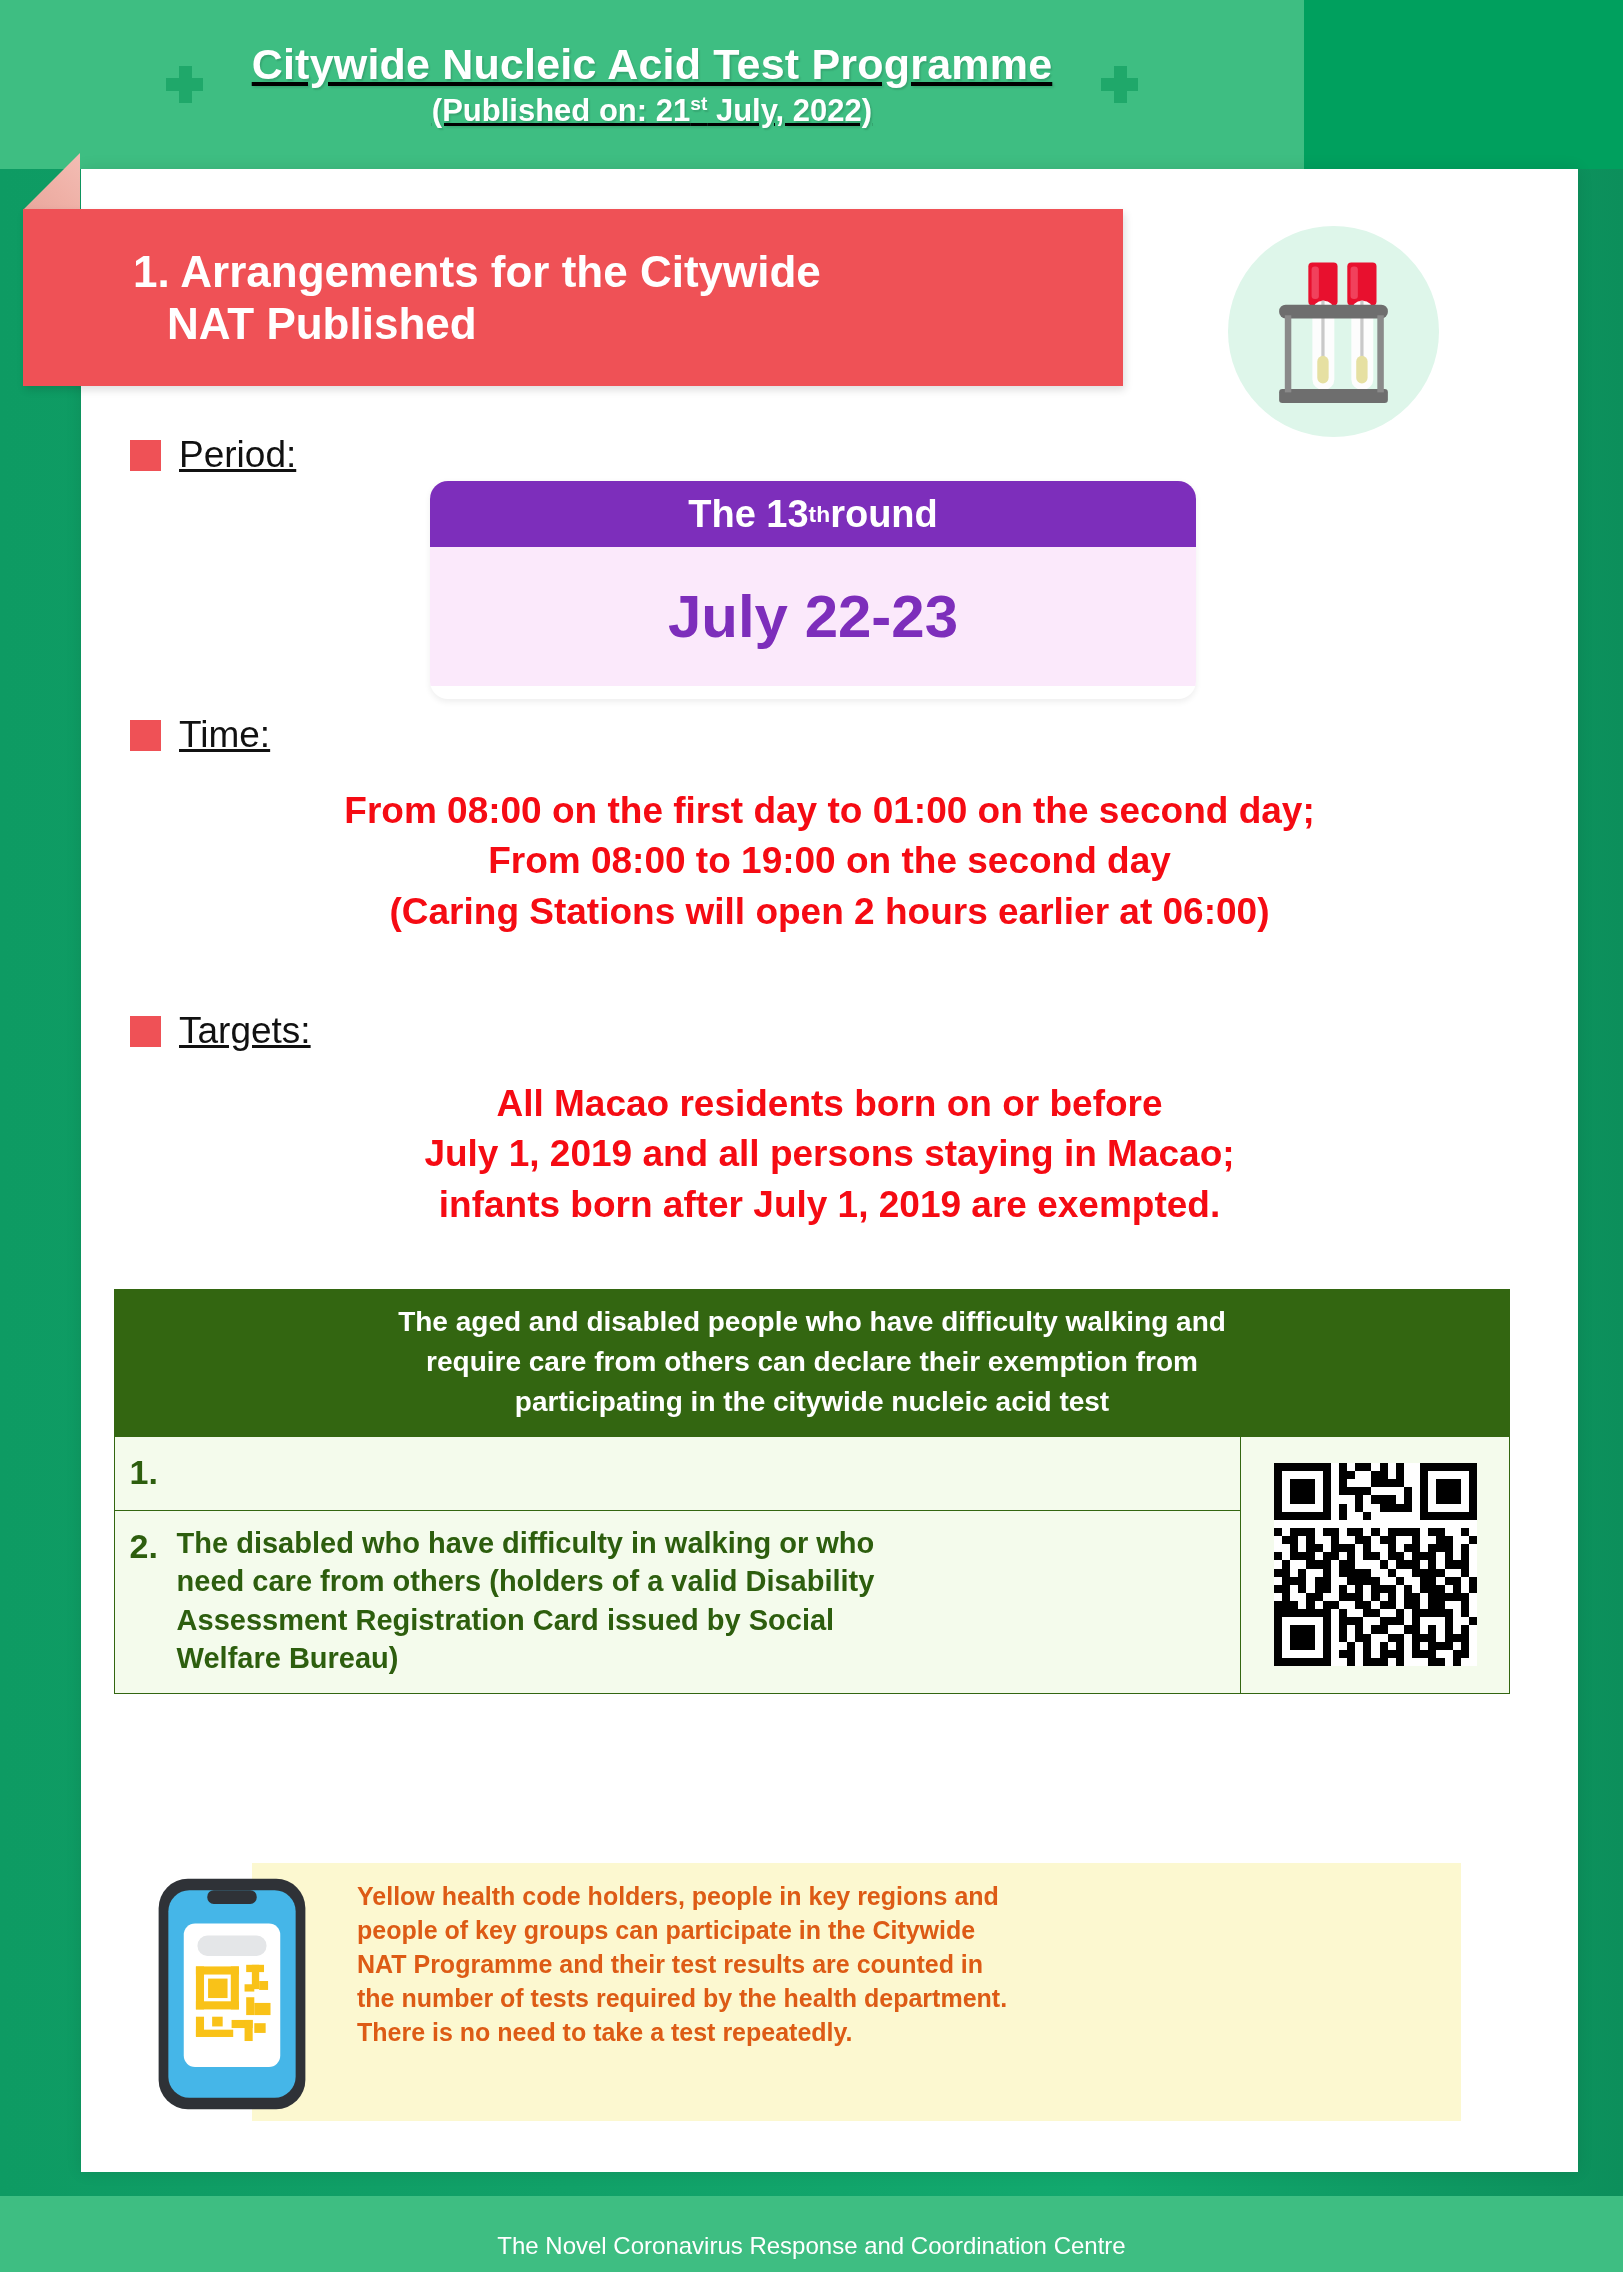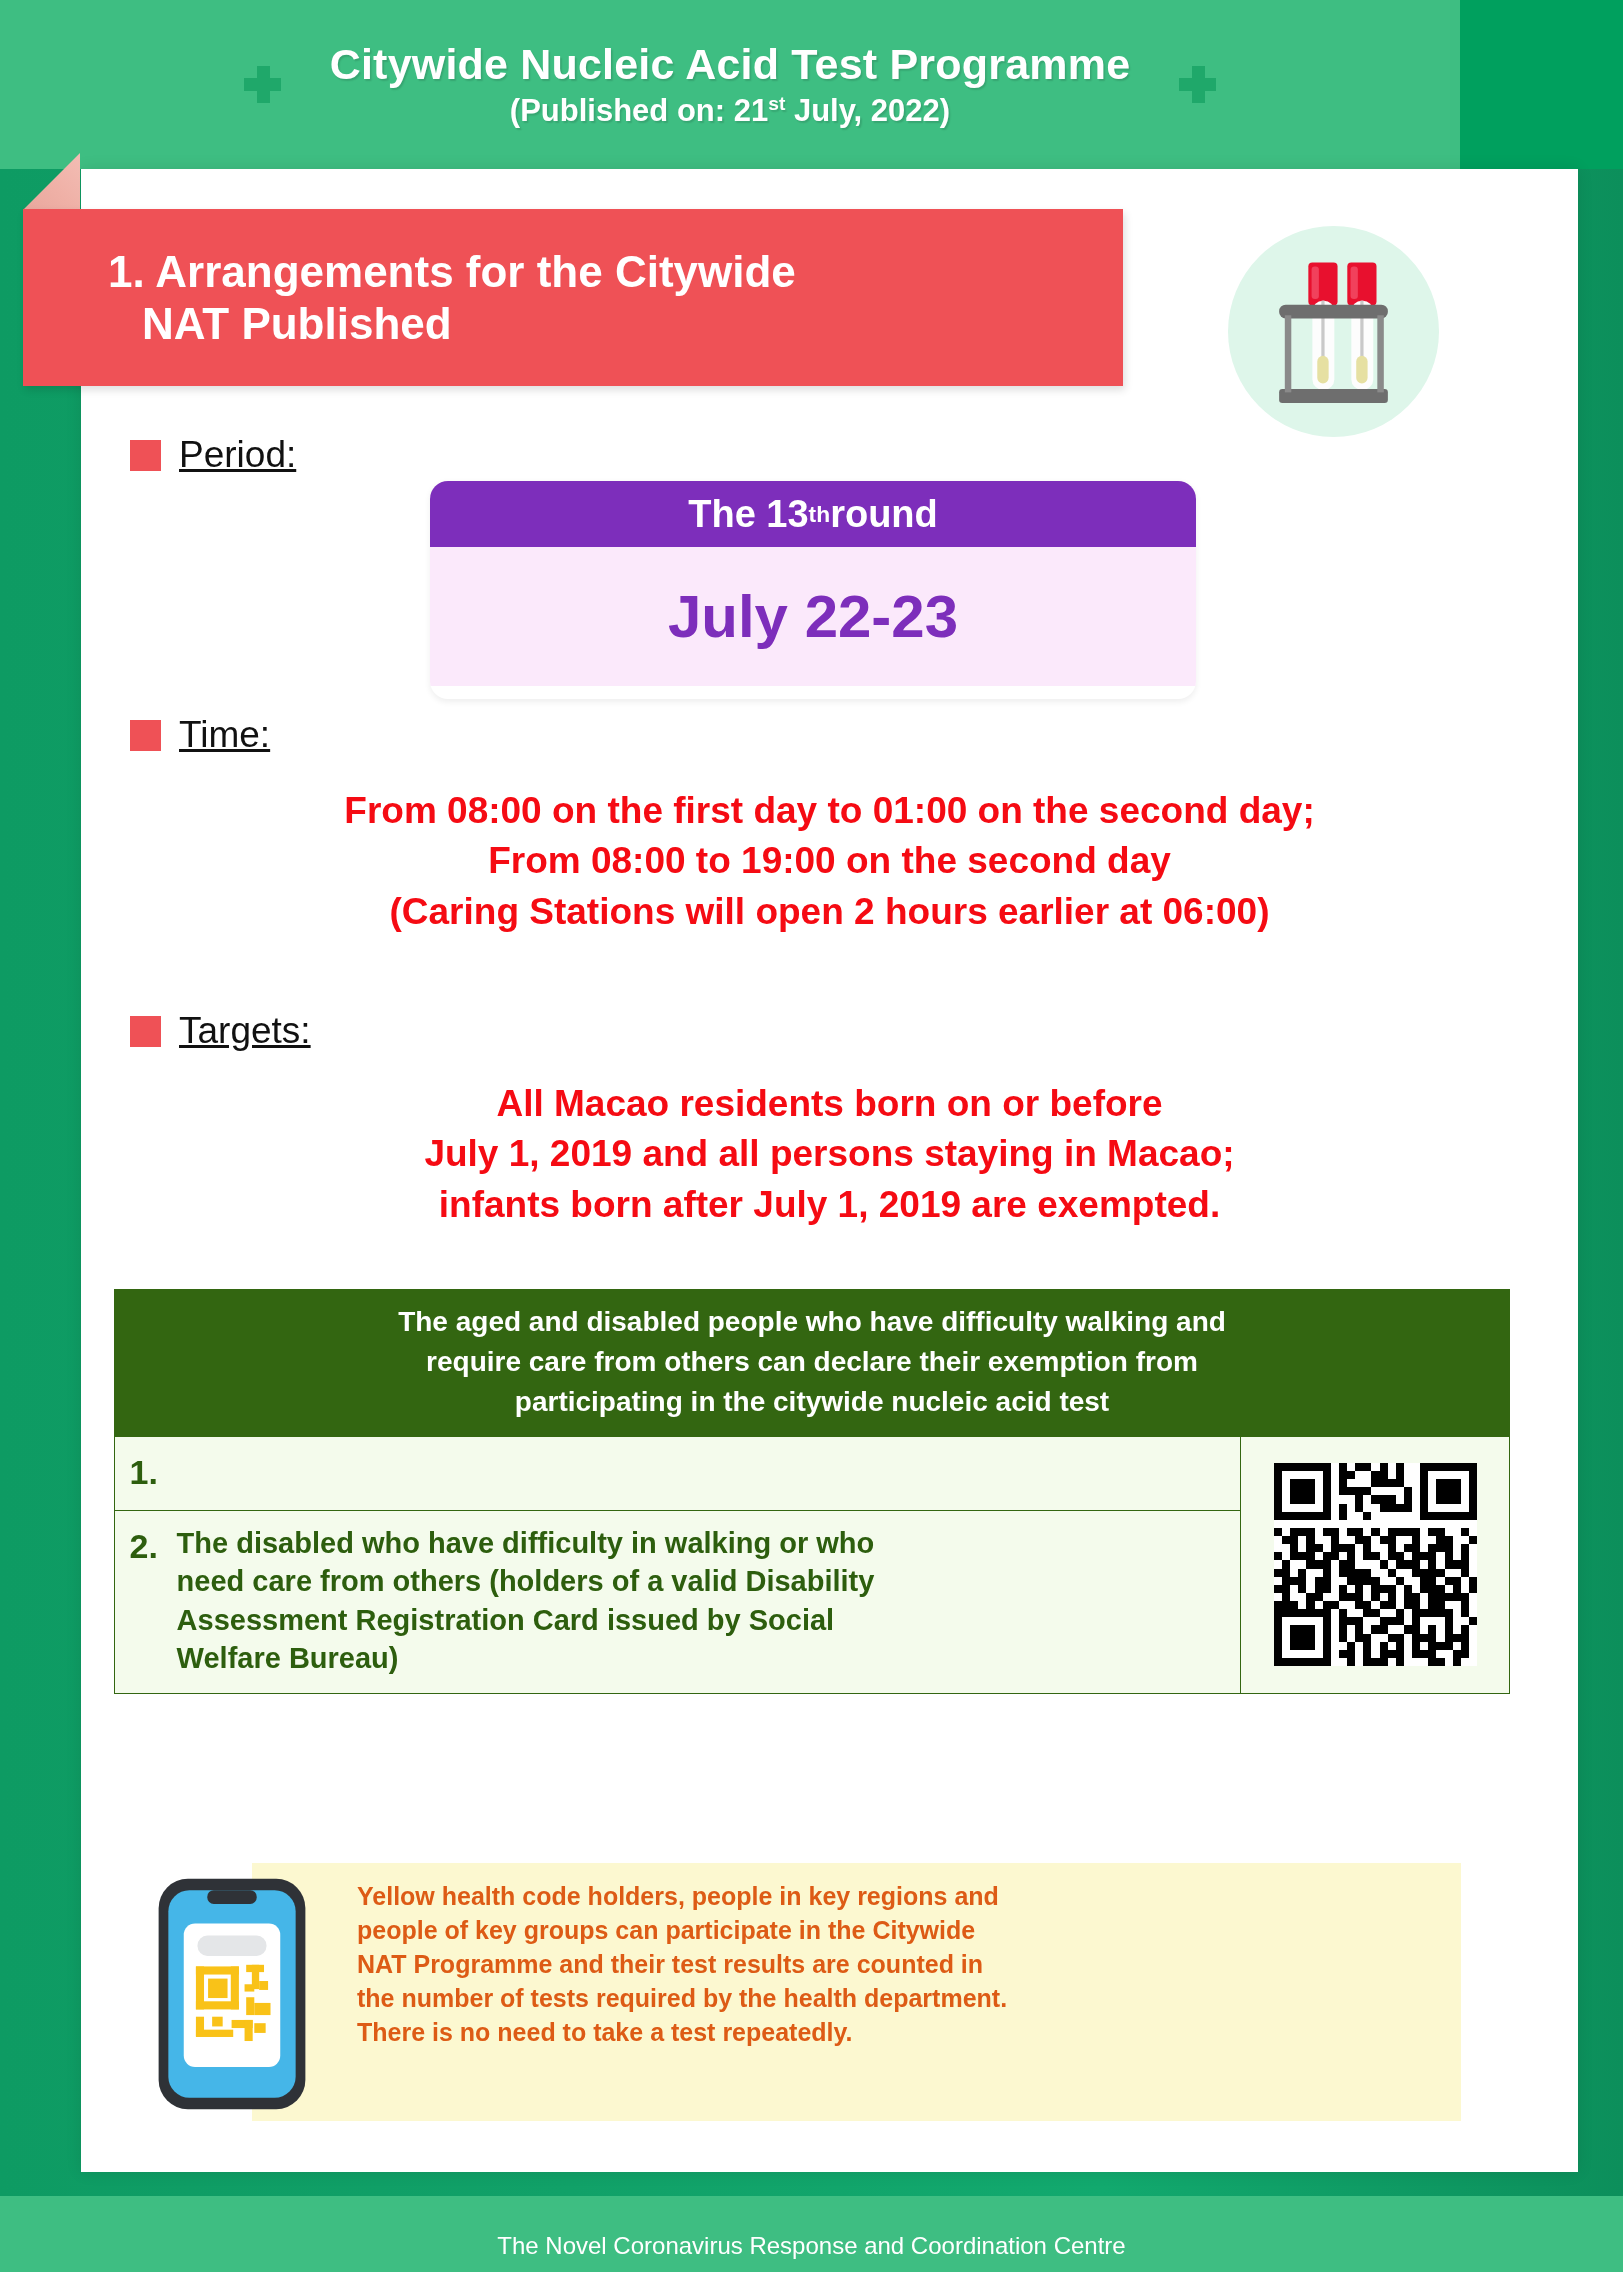--- a/index.html
+++ b/index.html
@@ -5,23 +5,23 @@
   html, body { margin:0; padding:0; }
   body {
     width:1623px; height:2273px;
     background:#00A05E;
     font-family:"Liberation Sans", sans-serif;
     overflow:hidden;
     position:relative;
   }
   
   .header {
-    position:absolute; left:0; top:0; width:1460px; height:169px;
+    position:absolute; left:0; top:0; width:1304px; height:169px;
     background:#3EBE82;
-    display:flex; align-items:center; justify-content:center;
+    display:flex; align-items:center; justify-content:center;text-decoration:underline;
   }
   .header-inner { display:flex; align-items:center; gap:49px; }
   .cross {
     width:37px; height:37px; position:relative; flex:0 0 auto;
   }
   .cross::before, .cross::after {
     content:""; position:absolute; background:#1FA86A;
   }
   .cross::before { left:13px; top:0; width:13px; height:37px; }
   .cross::after { left:0; top:12px; width:37px; height:13px; }
@@ -54,21 +54,21 @@
     box-shadow:2.4px 4px 8px rgba(0,0,0,.13);
   }
   .ribbon-fold {
     position:absolute; left:23px; top:153px; width:57px; height:57px;
     background:linear-gradient(225deg,#F3BDB4 0%,#EFB0A6 55%,#E9A79D 100%);
     clip-path:polygon(100% 0, 100% 100%, 0 100%);
   }
   .ribbon-text {
     position:absolute; left:0; top:0; width:100%; height:100%;
     display:flex; flex-direction:column; justify-content:center;
-    padding-left:85px; box-sizing:border-box;
+    padding-left:110px; box-sizing:border-box;
     color:#FFFFFF; font-size:44px; font-weight:bold; line-height:1.18;
   }
   .ribbon-text span { display:block; }
   .ribbon-l2 { padding-left:34px; }
 
   
   .tube-icon {
     position:absolute; left:1228px; top:226px; width:211px; height:211px;
     border-radius:50%; background:#DEF6EA;
   }

